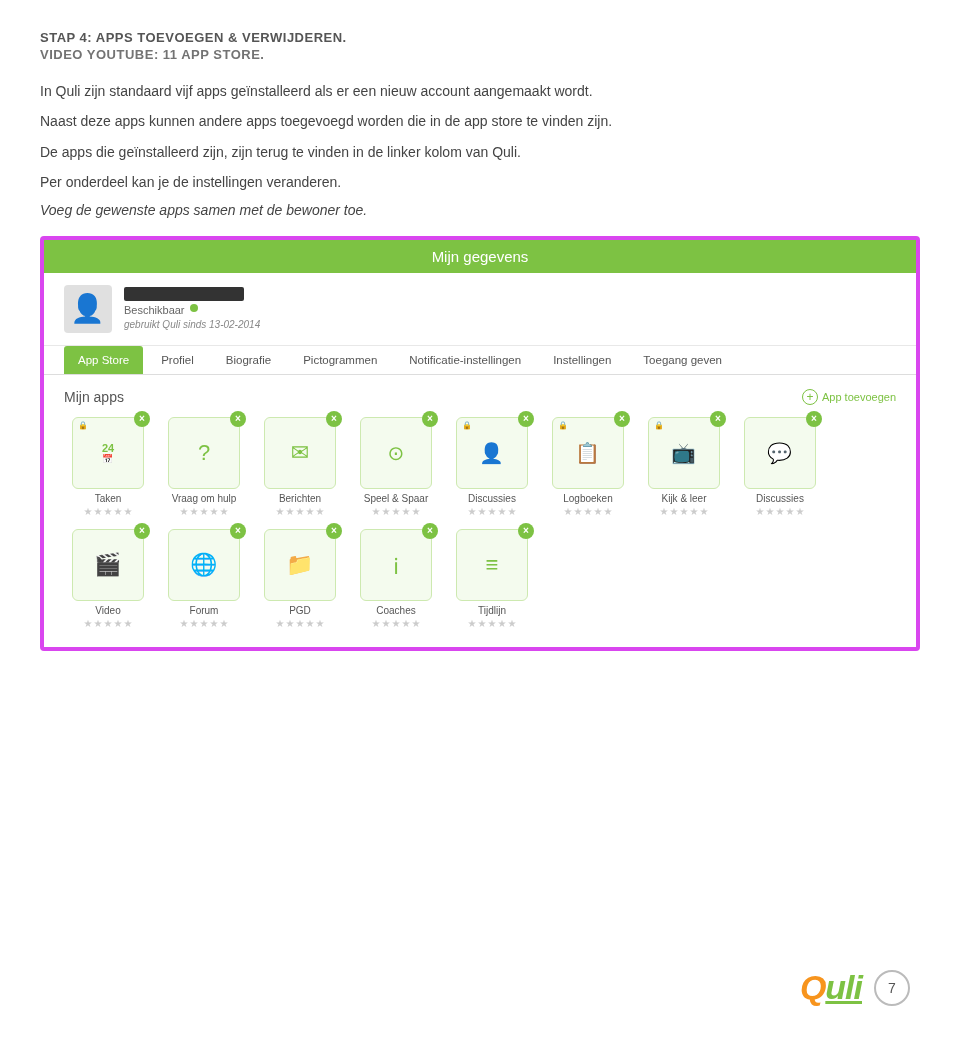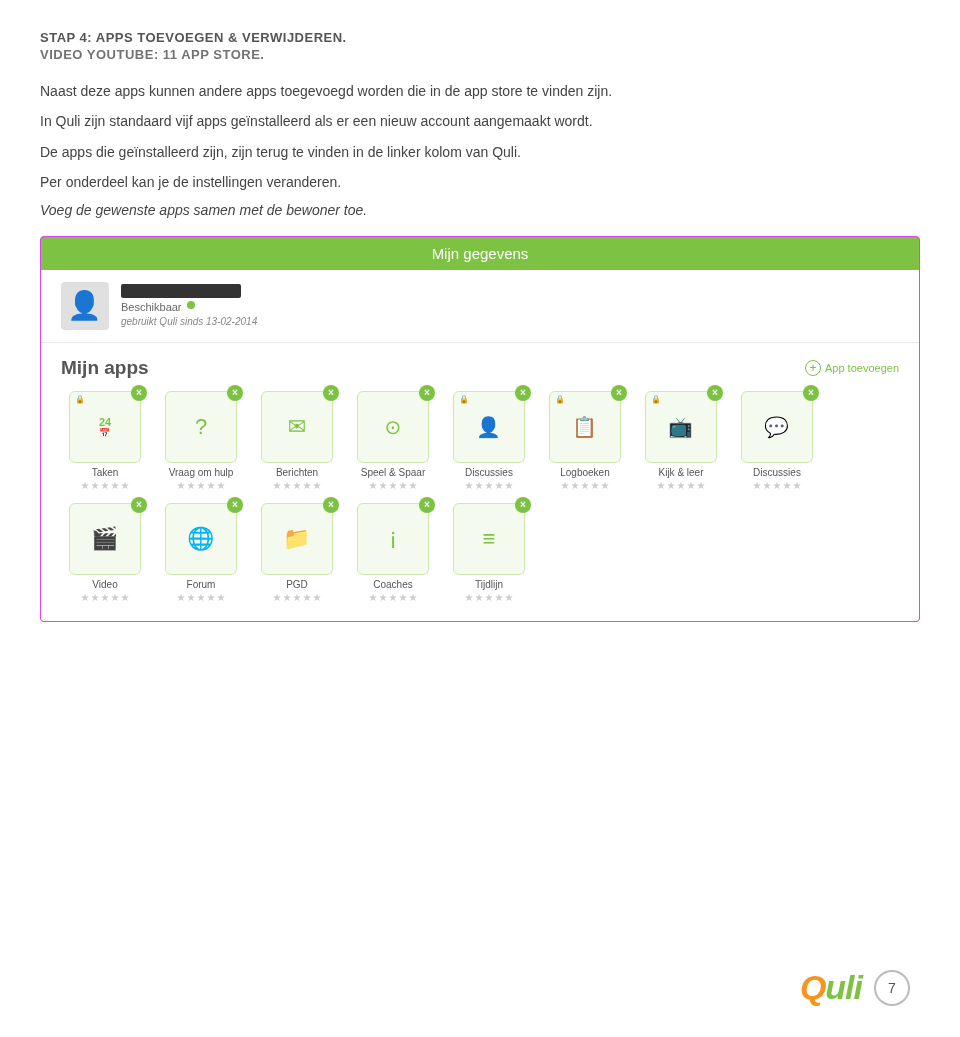--- a/index.html
+++ b/index.html
@@ -44,21 +44,21 @@
 
     .italic-text {
       font-style: italic;
       font-size: 14px;
       color: #444;
       margin-bottom: 18px;
     }
 
     
     .mockup-container {
-      border: 1px solid #d946ef;
+      border: 4px solid #d946ef;
       background: #be185d;
       border-radius: 4px;
       overflow: hidden;
       margin-bottom: 20px;
     }
 
     
     .mockup-header-bar {
       background: #7dc243;
       color: #fff;
@@ -158,23 +158,23 @@
     }
 
     .mijn-apps-header {
       display: flex;
       justify-content: space-between;
       align-items: center;
       margin-bottom: 12px;
     }
 
     .mijn-apps-label {
-      font-size: 19px;
+      font-size: 14px;
       color: #555;
-      font-weight: 700;
+      font-weight: 400;
     }
 
     .add-app-btn {
       display: flex;
       align-items: center;
       gap: 4px;
       font-size: 11px;
       color: #7dc243;
       cursor: pointer;
     }
@@ -301,22 +301,22 @@
     }
   </style>
 </head>
 <body>
 
 <div class="page-content">
 
   <div class="header-title">STAP 4: APPS TOEVOEGEN &amp; VERWIJDEREN.</div>
   <div class="header-subtitle">VIDEO YOUTUBE: 11 APP STORE.</div>
 
+  <p class="body-text">In Quli zijn standaard vijf apps geïnstalleerd als er een nieuw account aangemaakt wordt.</p>
   <p class="body-text">Naast deze apps kunnen andere apps toegevoegd worden die in de app store te vinden zijn.</p>
-  <p class="body-text">In Quli zijn standaard vijf apps geïnstalleerd als er een nieuw account aangemaakt wordt.</p>
   <p class="body-text">De apps die geïnstalleerd zijn, zijn terug te vinden in de linker kolom van Quli.</p>
   <p class="body-text">Per onderdeel kan je de instellingen veranderen.</p>
   <p class="italic-text">Voeg de gewenste apps samen met de bewoner toe.</p>
 
   <div class="mockup-container">
 
     <div class="mockup-header-bar">Mijn gegevens</div>
 
     <div class="user-info-row">
       <div class="avatar-placeholder">
@@ -325,20 +325,29 @@
       <div class="user-details">
         <div class="user-name-bar"></div>
         <div class="beschikbaar-row">
           <span>Beschikbaar</span>
           <div class="green-dot"></div>
         </div>
         <div class="gebruiker-text">gebruikt Quli sinds 13-02-2014</div>
       </div>
     </div>
 
+    <div class="nav-tabs-row">
+      <div class="nav-tab active">App Store</div>
+      <div class="nav-tab">Profiel</div>
+      <div class="nav-tab">Biografie</div>
+      <div class="nav-tab">Pictogrammen</div>
+      <div class="nav-tab">Notificatie-instellingen</div>
+      <div class="nav-tab">Instellingen</div>
+      <div class="nav-tab">Toegang geven</div>
+    </div>
 
     <div class="app-store-content">
 
       <div class="mijn-apps-header">
         <span class="mijn-apps-label">Mijn apps</span>
         <div class="add-app-btn">
           <div class="plus-circle">+</div>
           <span>App toevoegen</span>
         </div>
       </div>
@@ -552,16 +561,16 @@
         </div>
 
       </div>
     </div>
   </div>
 
 </div>
 
 <div class="bottom-logo-area">
   <div class="quli-logo">
-    <span style="color:#f7941d;font-style:italic;font-weight:900;font-size:34px;">Q</span><span style="color:#7dc243;font-style:italic;font-size:34px;font-weight:900;">uli</span>
+    <span style="color:#f7941d;font-style:italic;font-weight:900;font-size:34px;">Q</span><span style="color:#7dc243;font-style:italic;font-size:34px;font-weight:900;text-decoration:underline;">uli</span>
   </div>
   <div class="page-number-circle">7</div>
 </div>
 
 </body></html>

